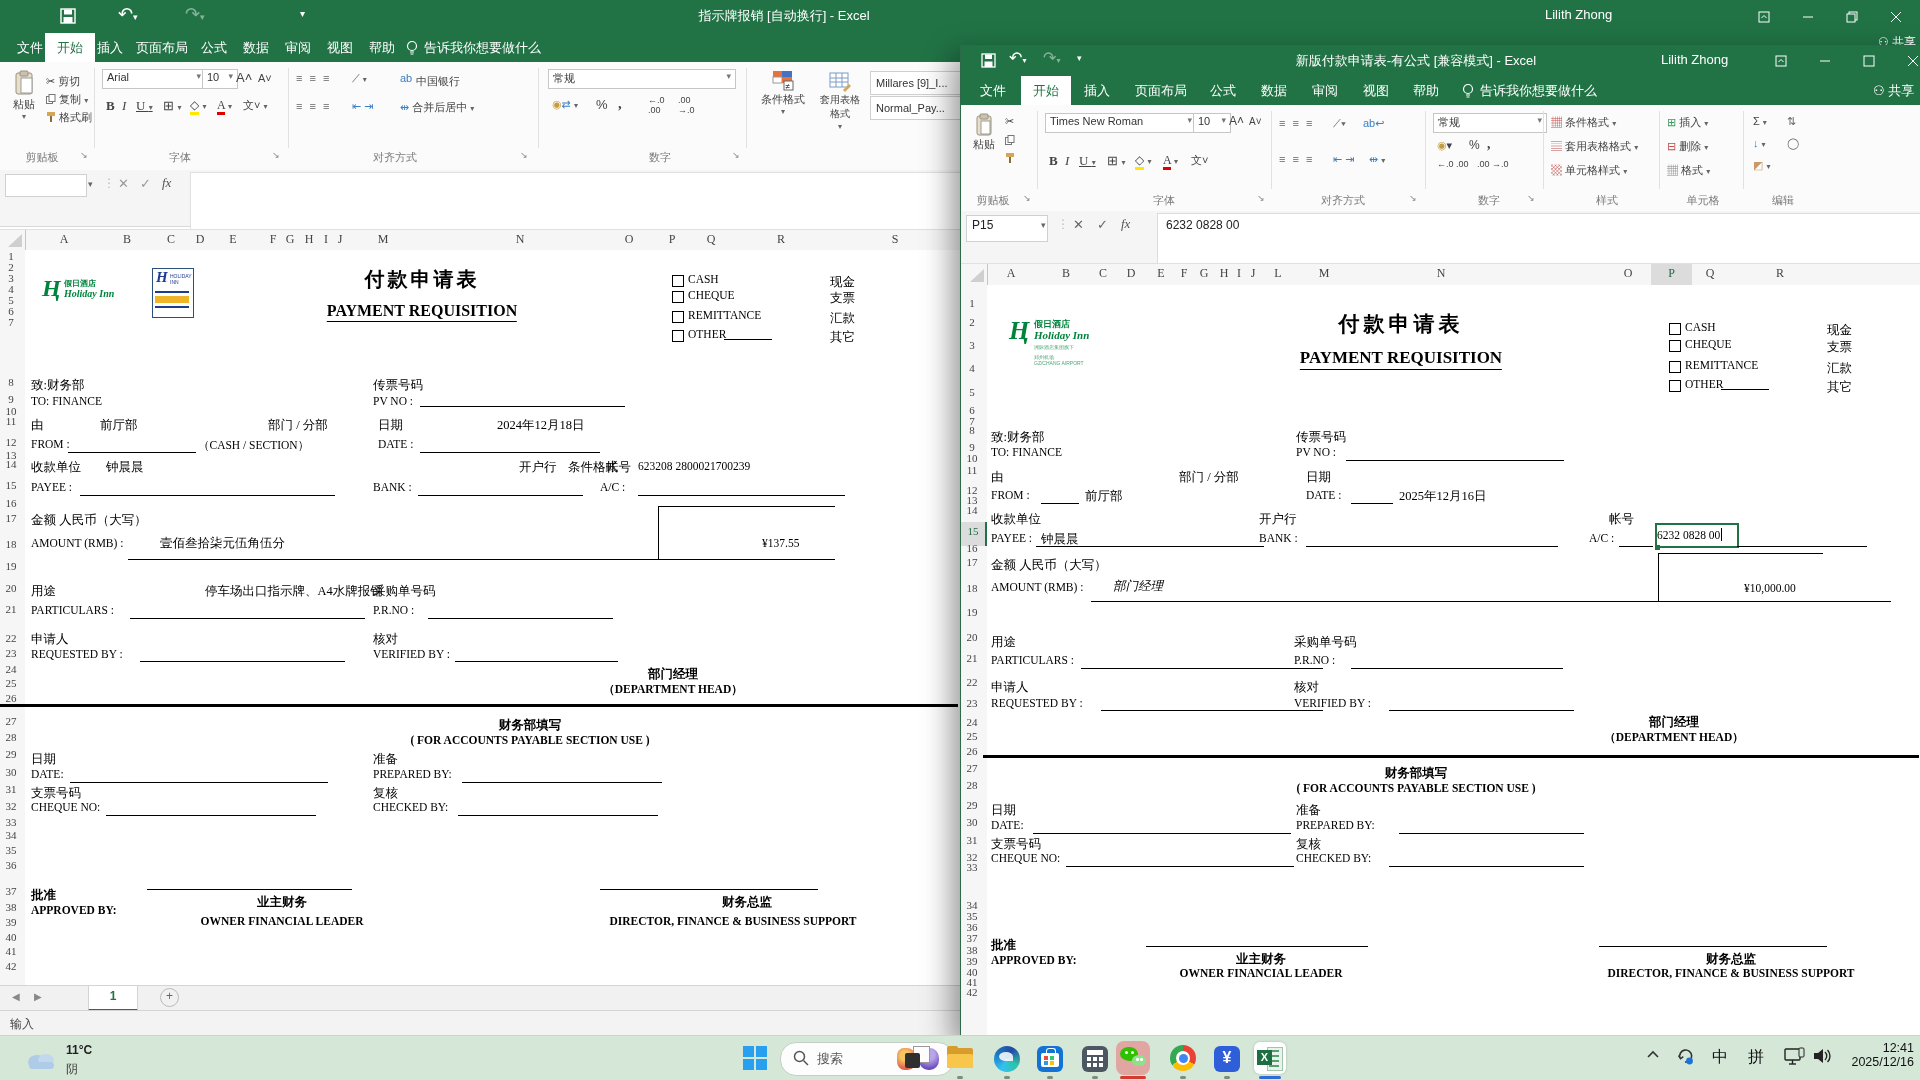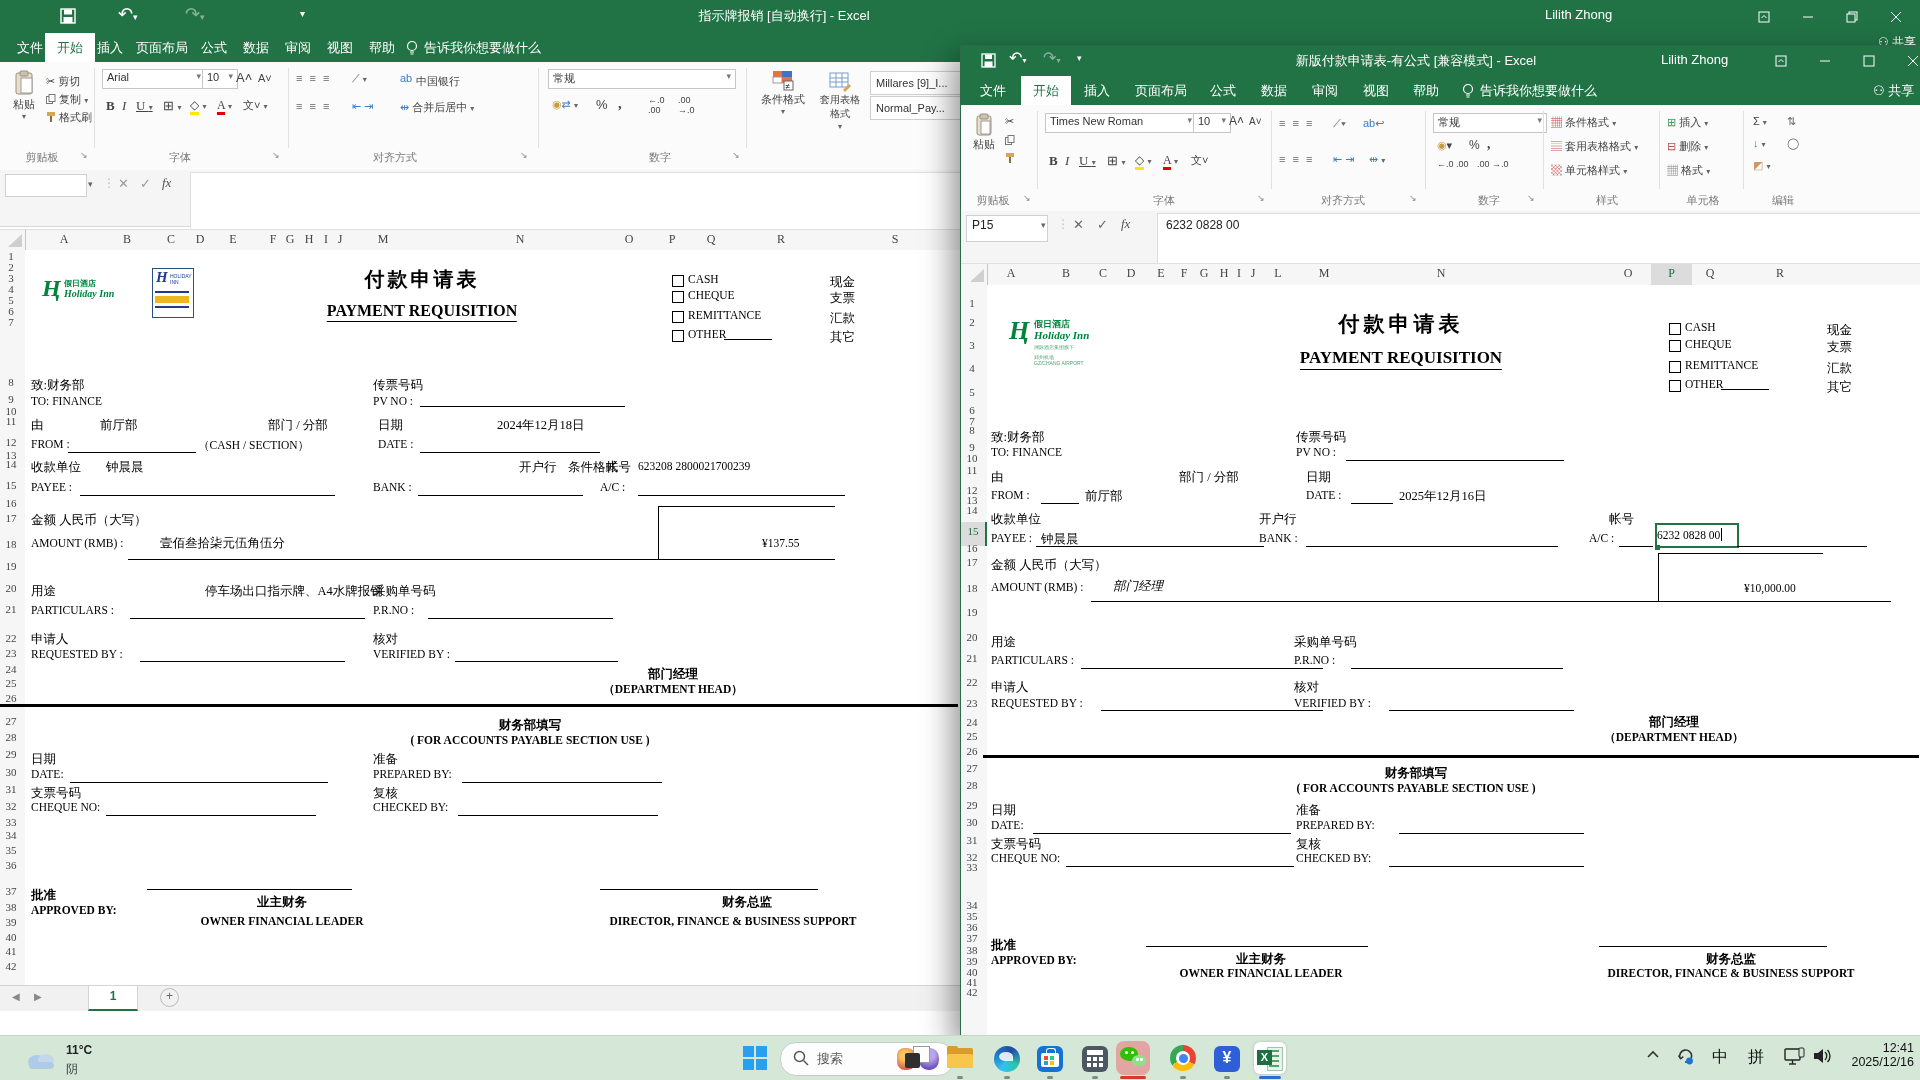--- a/index.html
+++ b/index.html
@@ -367,20 +367,23 @@
       </div>
   </div>
 
   <div class="abs" style="left:0;top:985px;width:960px;height:25px;background:#f1f1f1;border-top:1px solid #d4d4d4">
     <div class="abs" style="left:12px;top:5px;color:#888;font-size:10px">◀</div>
     <div class="abs" style="left:34px;top:5px;color:#888;font-size:10px">▶</div>
     <div class="abs" style="left:88px;top:0;width:48px;height:23px;background:#fff;border:1px solid #d4d4d4;border-top:none;border-bottom:2px solid #217346;text-align:center;line-height:21px;font-size:12px;color:#217346;font-weight:bold">1</div>
     <div class="abs" style="left:160px;top:2px;width:17px;height:17px;border:1px solid #bbb;border-radius:50%;text-align:center;line-height:15px;color:#666;font-size:12px">+</div>
   </div>
 
+  <div class="abs" style="left:0;top:1010px;width:960px;height:25px;background:#f3f3f3;border-top:1px solid #d4d4d4">
+    <div class="abs" style="left:10px;top:5px;font-size:12px;color:#444">输入</div>
+  </div>
 </div>
 
 <div class="abs" id="fgWin" style="left:960px;top:45px;width:960px;height:990px;background:#fff;border:1px solid #2d6a4a;box-shadow:-8px 10px 28px rgba(0,0,0,.42);overflow:hidden;z-index:10">
 
   <div class="abs tbar" style="left:0;top:0;width:960px;height:30px">
     <div class="abs" style="left:20px;top:7px">
       <svg width="15" height="15">
           <rect x="1" y="1" width="13" height="13" fill="none" stroke="#fff" stroke-width="1.3"></rect>
           <rect x="4" y="1.5" width="7" height="4.5" fill="#fff"></rect>
           <rect x="3.5" y="8.5" width="8" height="5.5" fill="#fff"></rect>

